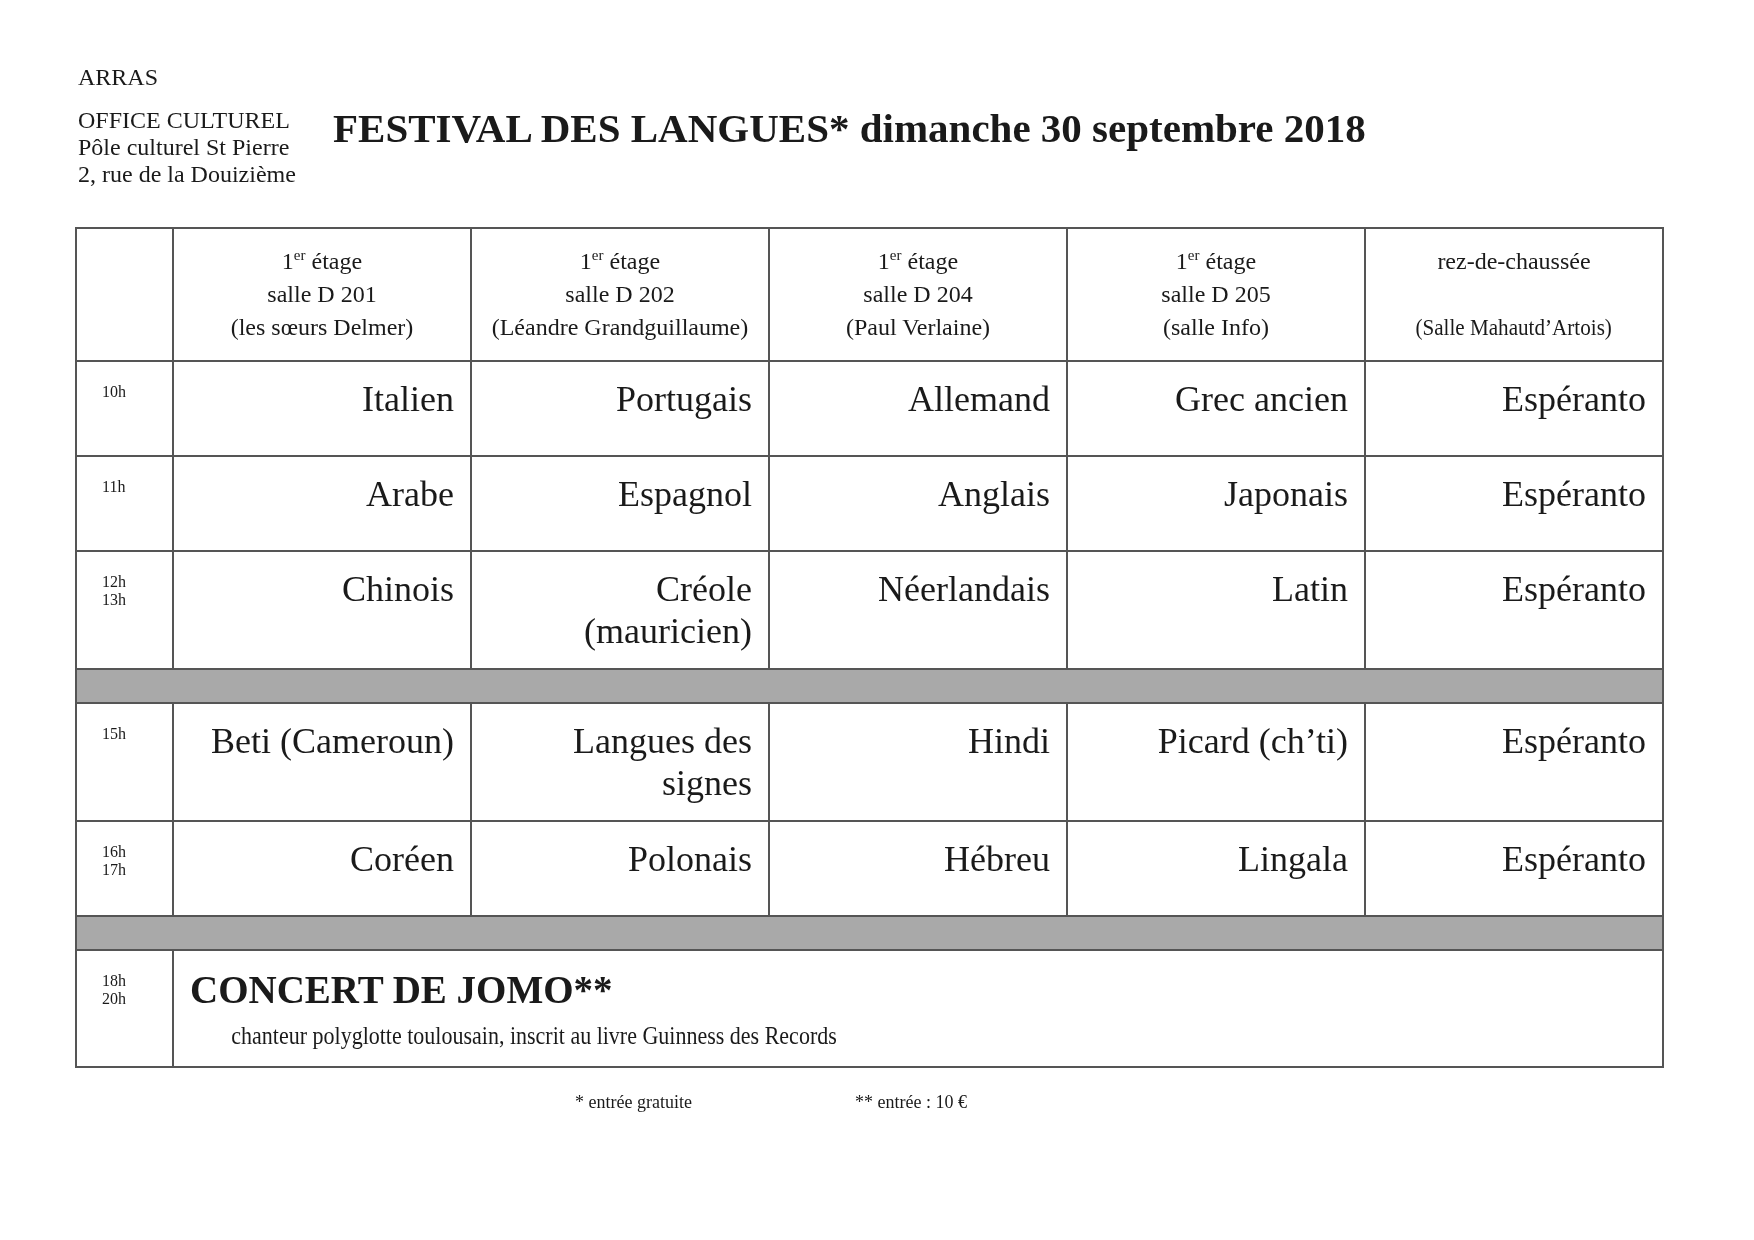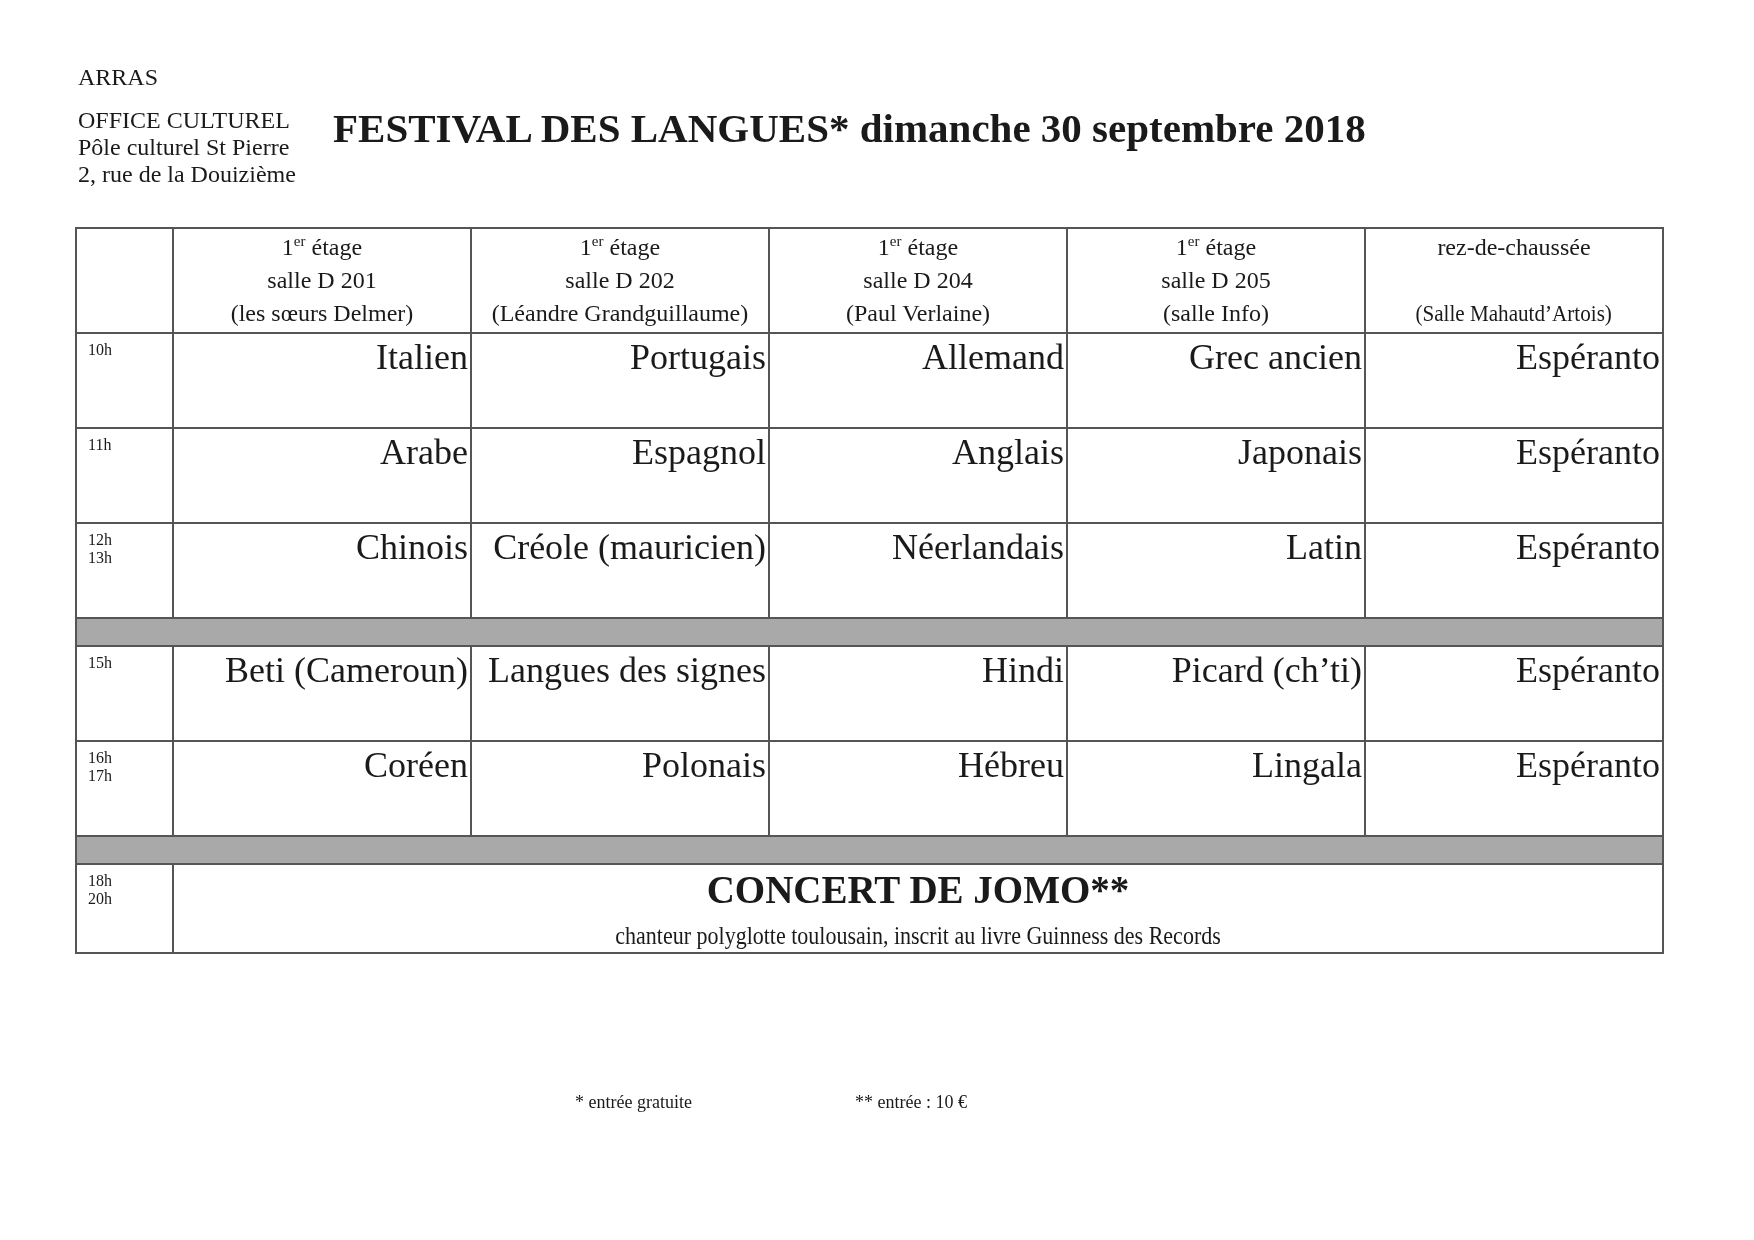--- a/index.html
+++ b/index.html
@@ -41,21 +41,21 @@
   table.schedule {
     position: absolute;
     left: 75px;
     top: 227px;
     width: 1588px;
     border-collapse: collapse;
     table-layout: fixed;
   }
   table.schedule td, table.schedule th {
     border: 2px solid #555555;
-    padding: 2px;
+    padding: 16px;
     vertical-align: top;
     font-weight: normal;
   }
   col.c-time { width: 97px; }
   col.c-lang { width: 298px; }
 
   tr.head-row { height: 105px; }
   tr.hour-row { height: 95px; }
   tr.sep-row  { height: 28px; }
   tr.concert-row { height: 80px; }
@@ -100,21 +100,20 @@
   }
 
   tr.sep-row td {
     background: #a9a9a9;
     border-left: 2px solid #555555;
     border-right: 2px solid #555555;
   }
 
   td.concert-cell {
     vertical-align: middle;
-    text-align: center;
   }
   .concert-title {
     font-size: 39px;
     font-weight: bold;
     margin-bottom: 10px;
   }
   .concert-subtitle {
     font-size: 25px;
   }
 

